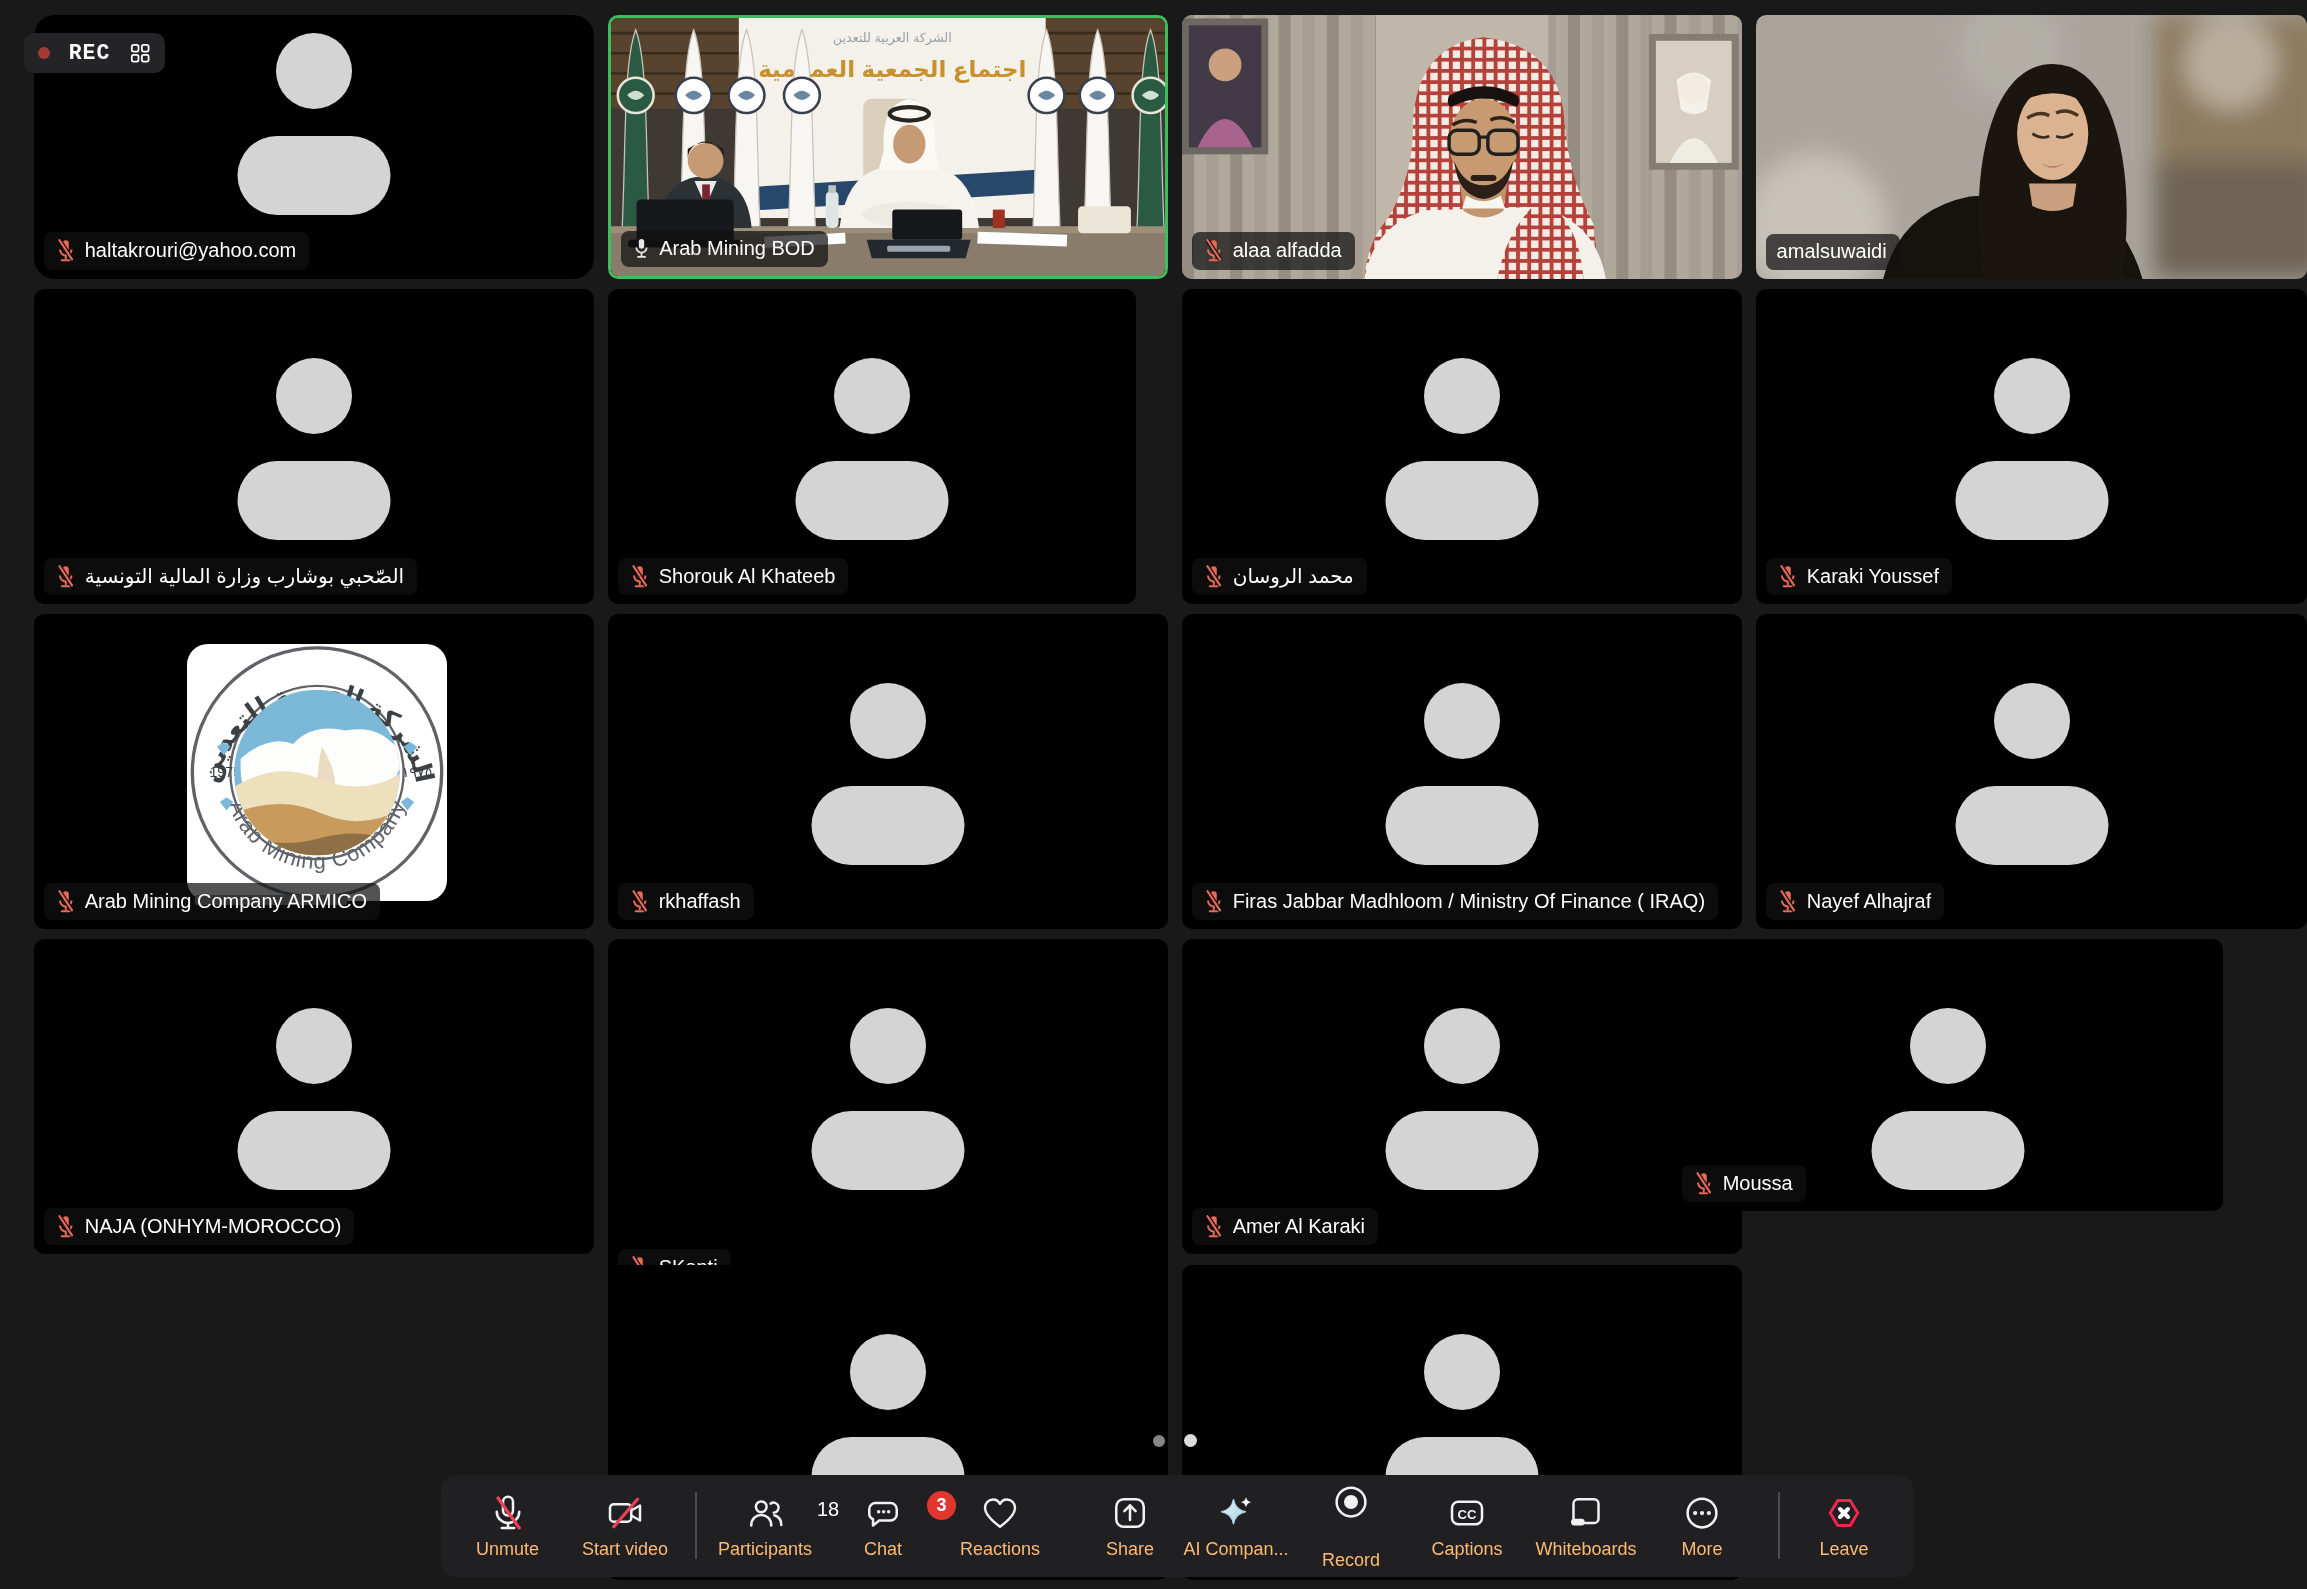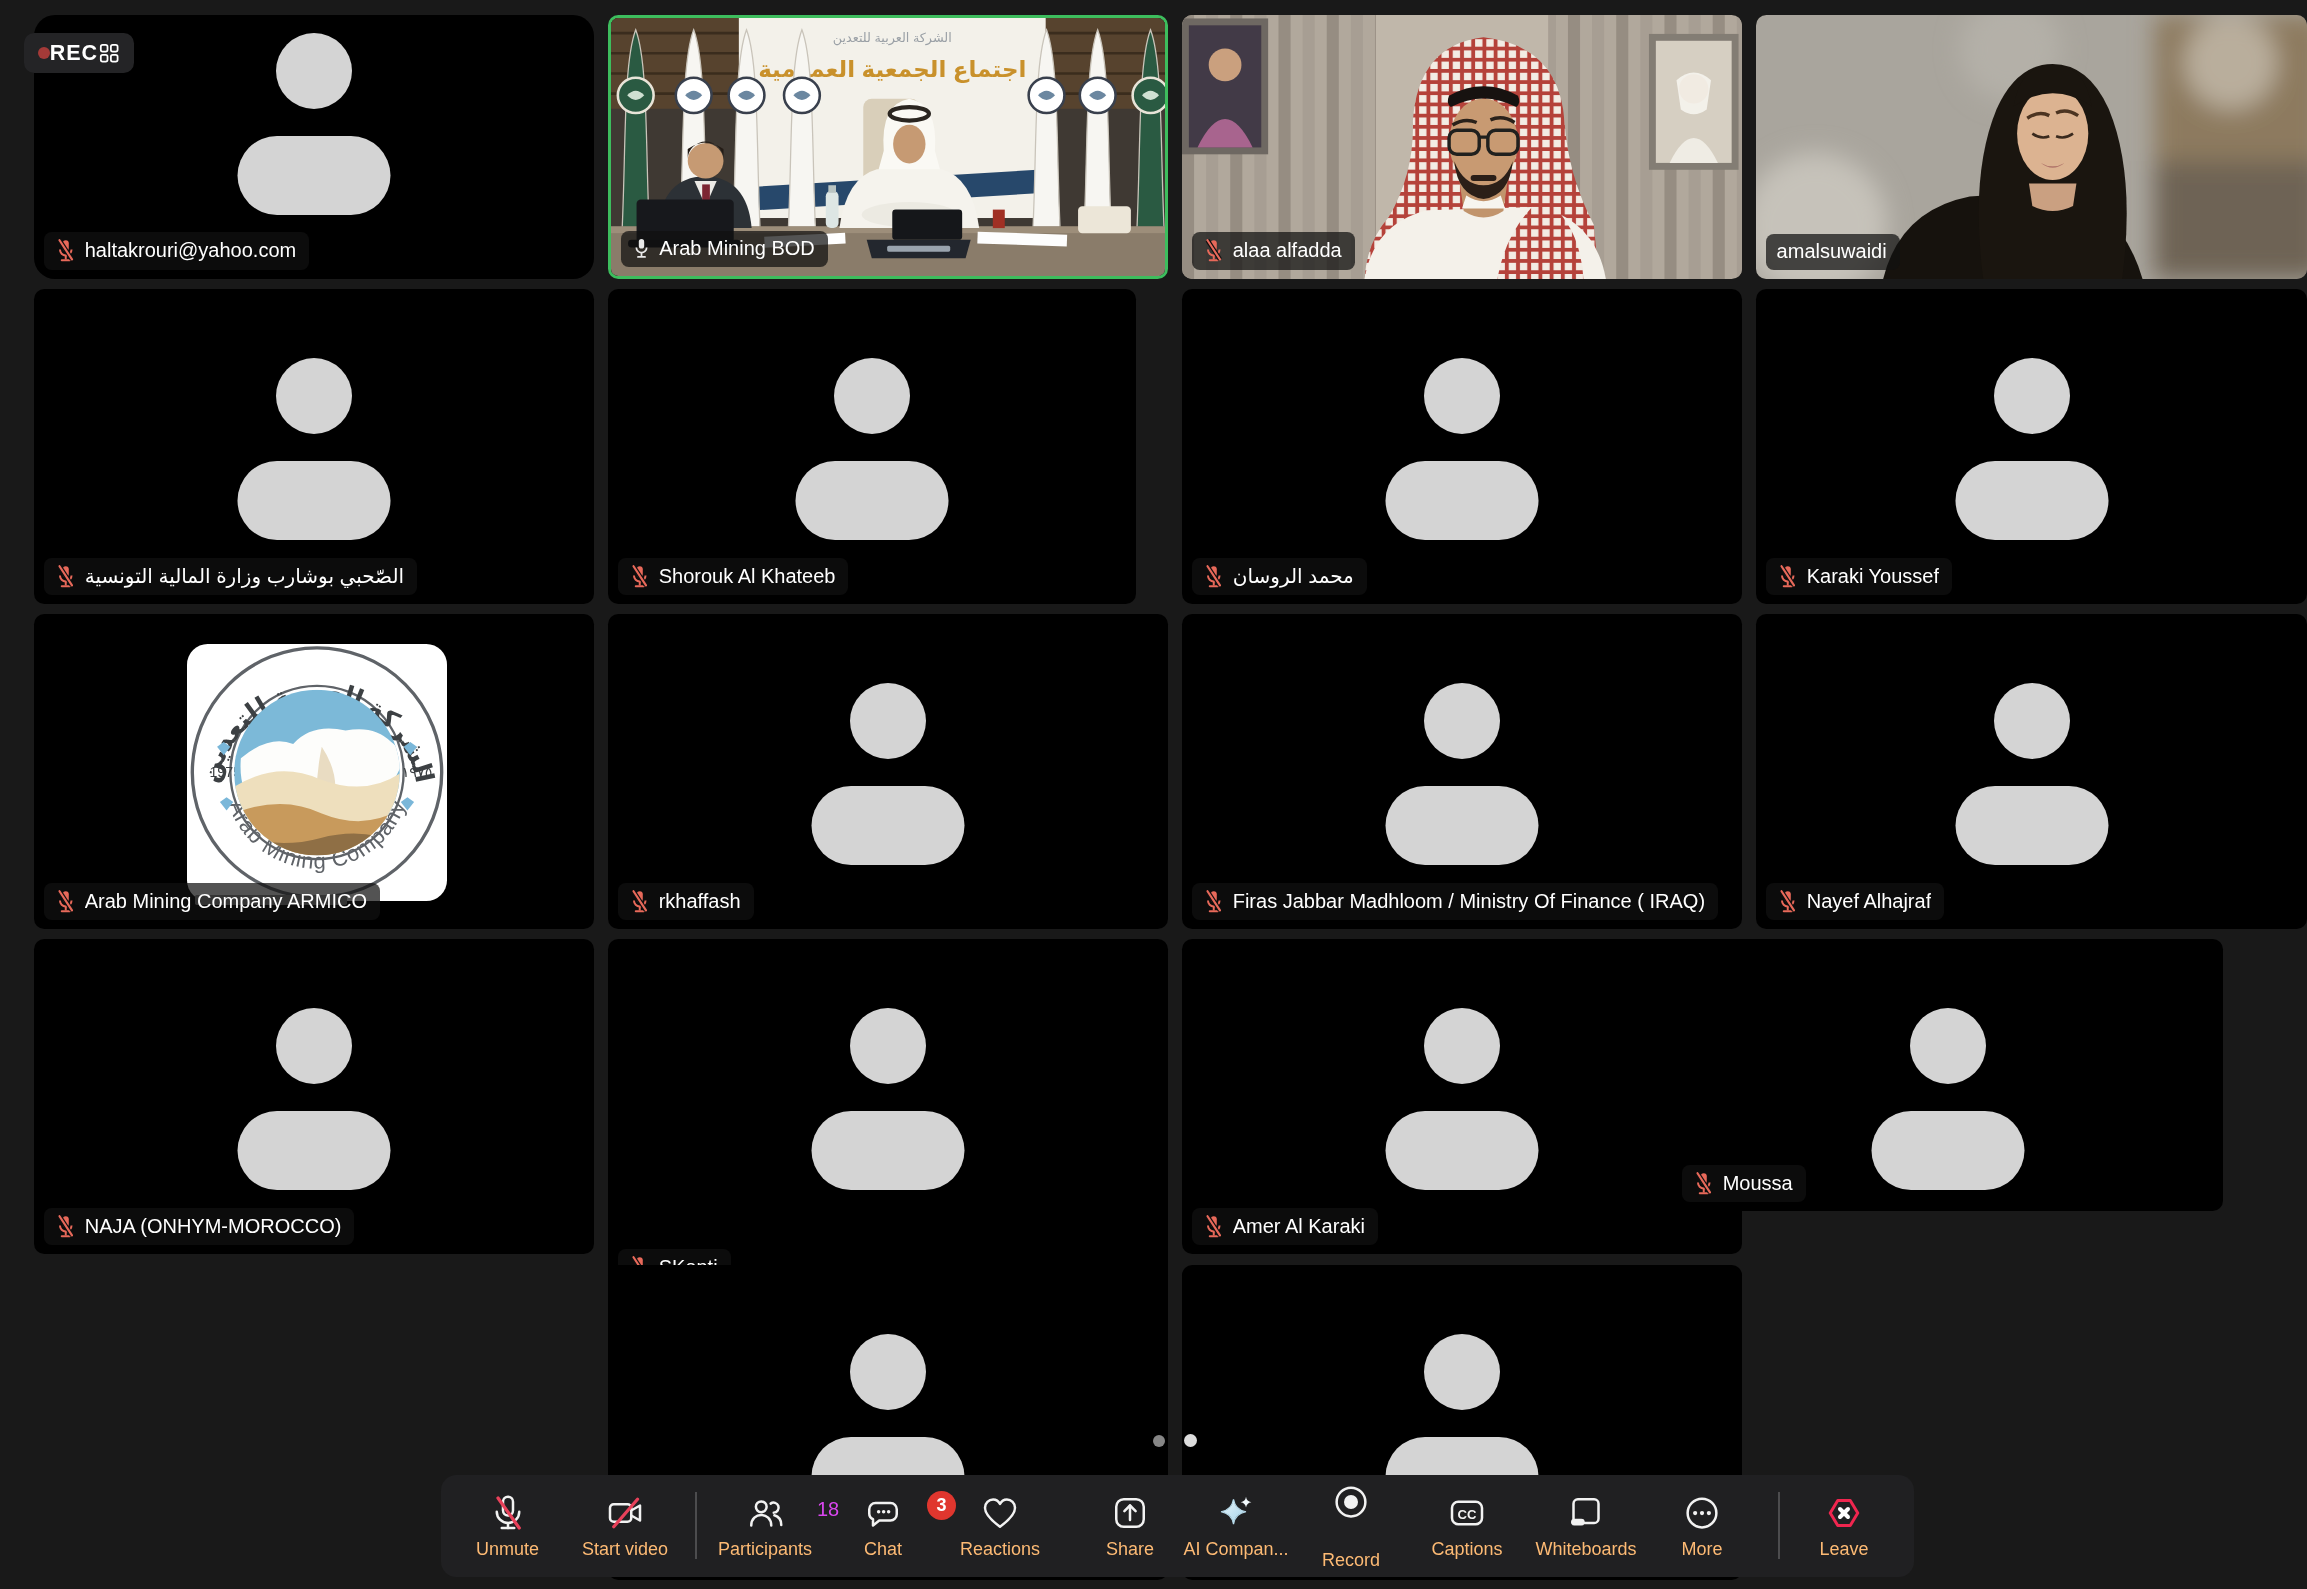--- a/index.html
+++ b/index.html
@@ -18,36 +18,36 @@
     background:rgba(16,16,16,.72);border-radius:7.8px;padding:6px 13px 6.9px 10.3px;
     font-size:20px;color:#fff;white-space:nowrap;max-width:calc(100% - 24px);overflow:hidden;}
   .tag svg{flex:0 0 auto;}
   .tag .nm{overflow:hidden;text-overflow:ellipsis;}
   
   .logocard{position:absolute;left:153px;top:30px;width:260px;height:257px;background:#fff;
     border-radius:20.7px;display:flex;align-items:center;justify-content:center;}
   .logobar{position:absolute;left:161px;top:281px;width:152px;height:10.3px;background:#8f8f8f;border-radius:1.7px;}
   
   #rec{position:absolute;left:24px;top:33px;height:40px;background:#242426;border-radius:10.3px;
-    display:flex;align-items:center;gap:0;padding:0 13.8px;z-index:30;}
+    display:flex;align-items:center;gap:19px;padding:0 13.8px;z-index:30;font-family:Liberation Mono, monospace;}
   #rec .dot{width:12px;height:12px;border-radius:50%;background:#a43a38;}
   #rec .rectx{color:#fff;font-weight:bold;font-size:21.5px;letter-spacing:0.9px;}
   
   #dots{position:absolute;left:1153px;top:1434px;display:flex;gap:19px;align-items:center;z-index:20;}
   #dots .d1{width:12px;height:12px;border-radius:50%;background:#868686;}
   #dots .d2{width:13px;height:13px;border-radius:50%;background:#dcdcdc;}
   
   #toolbar{position:absolute;left:441px;top:1475px;width:1473px;height:102px;background:#202022;
     border-radius:15.5px;z-index:40;}
   .titem{position:absolute;top:0;width:114px;height:102px;display:flex;flex-direction:column;
     align-items:center;justify-content:center;gap:5.2px;cursor:default;}
   .titem .ic{height:41px;display:flex;align-items:center;justify-content:center;position:relative;}
   .titem .lbl{font-size:18px;color:#fdba74;white-space:nowrap;}
   .tdivider{position:absolute;top:17px;width:1.7px;height:67px;background:#4c4c4e;}
-  .badge-plain{position:absolute;left:72px;top:5.2px;font-size:20px;color:#d946ef;}
+  .badge-plain{position:absolute;left:72px;top:5.2px;font-size:20px;color:#ffffff;}
   .badge-red{position:absolute;left:64px;top:-1.7px;min-width:29px;height:29px;border-radius:14.6px;
     background:#e0362e;color:#fff;font-size:18px;font-weight:bold;display:flex;align-items:center;
     justify-content:center;padding:0 3.4px;box-sizing:border-box;}
 </style>
 </head>
 <body>
 
 <div id="stage">
   <div id="grid">
       <div class="tile" style="left: 34px; top: 14.6px; width: 560px; height: 264px; border-radius: 21px;">

